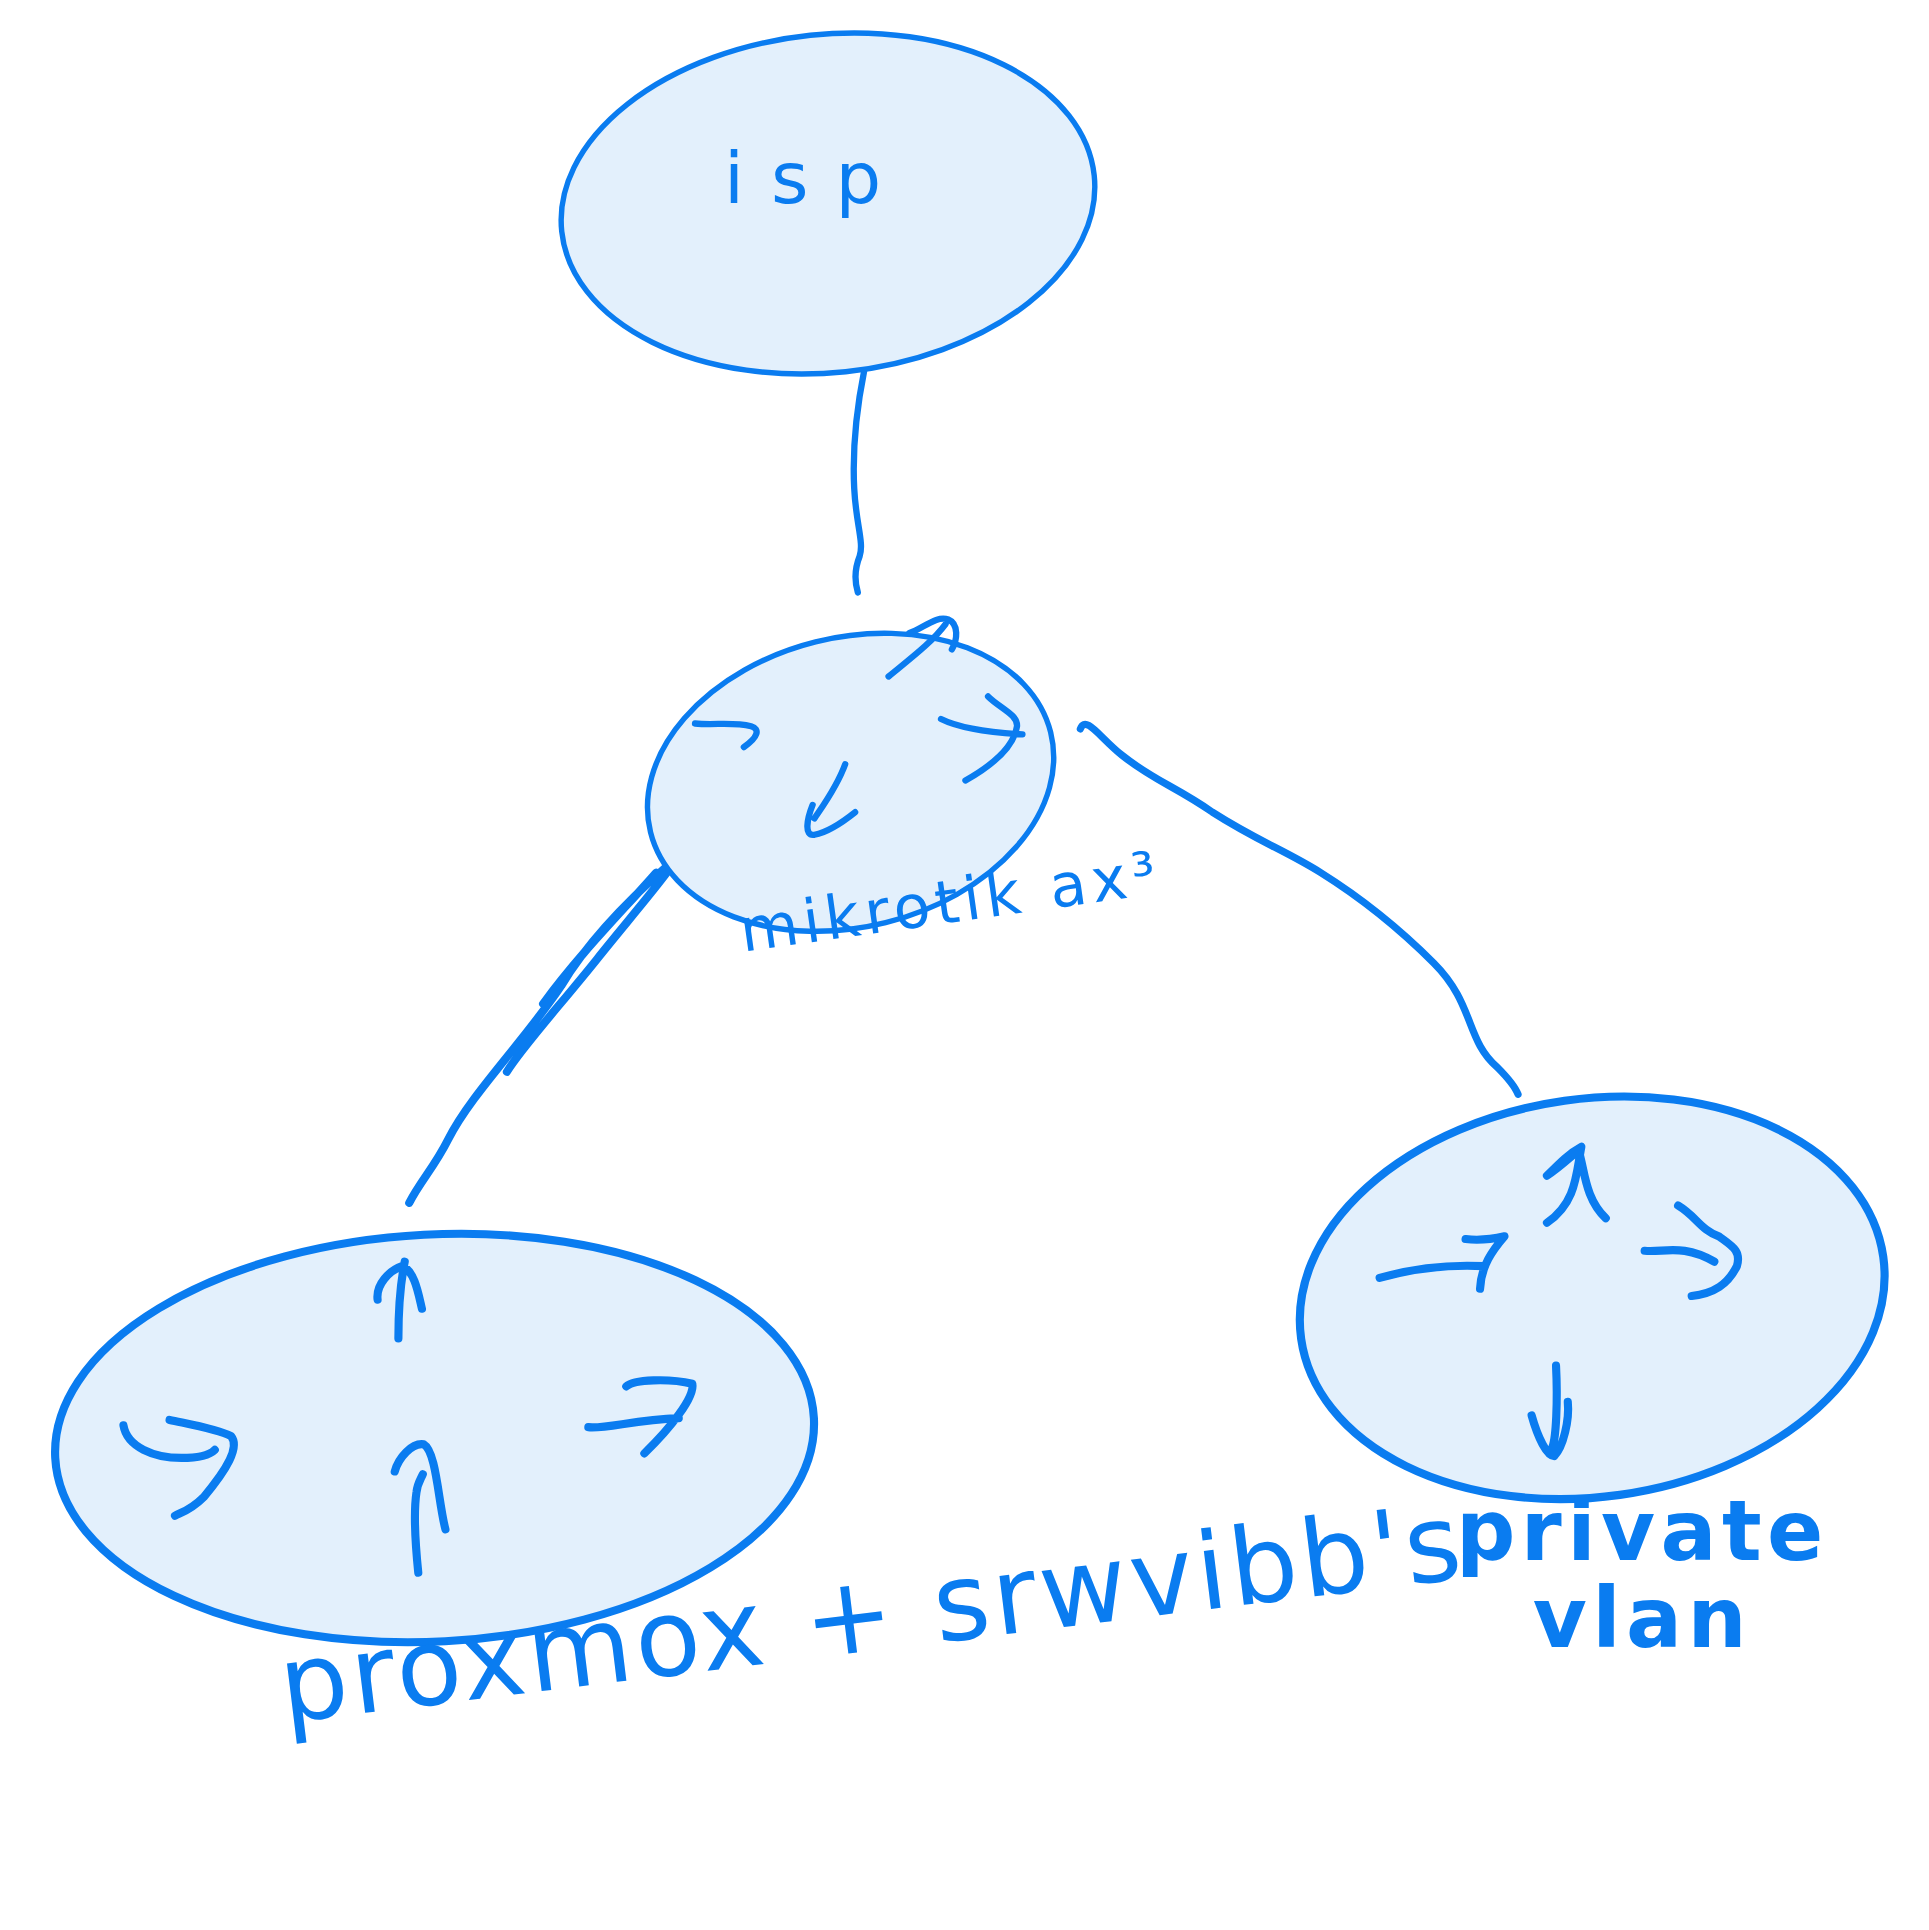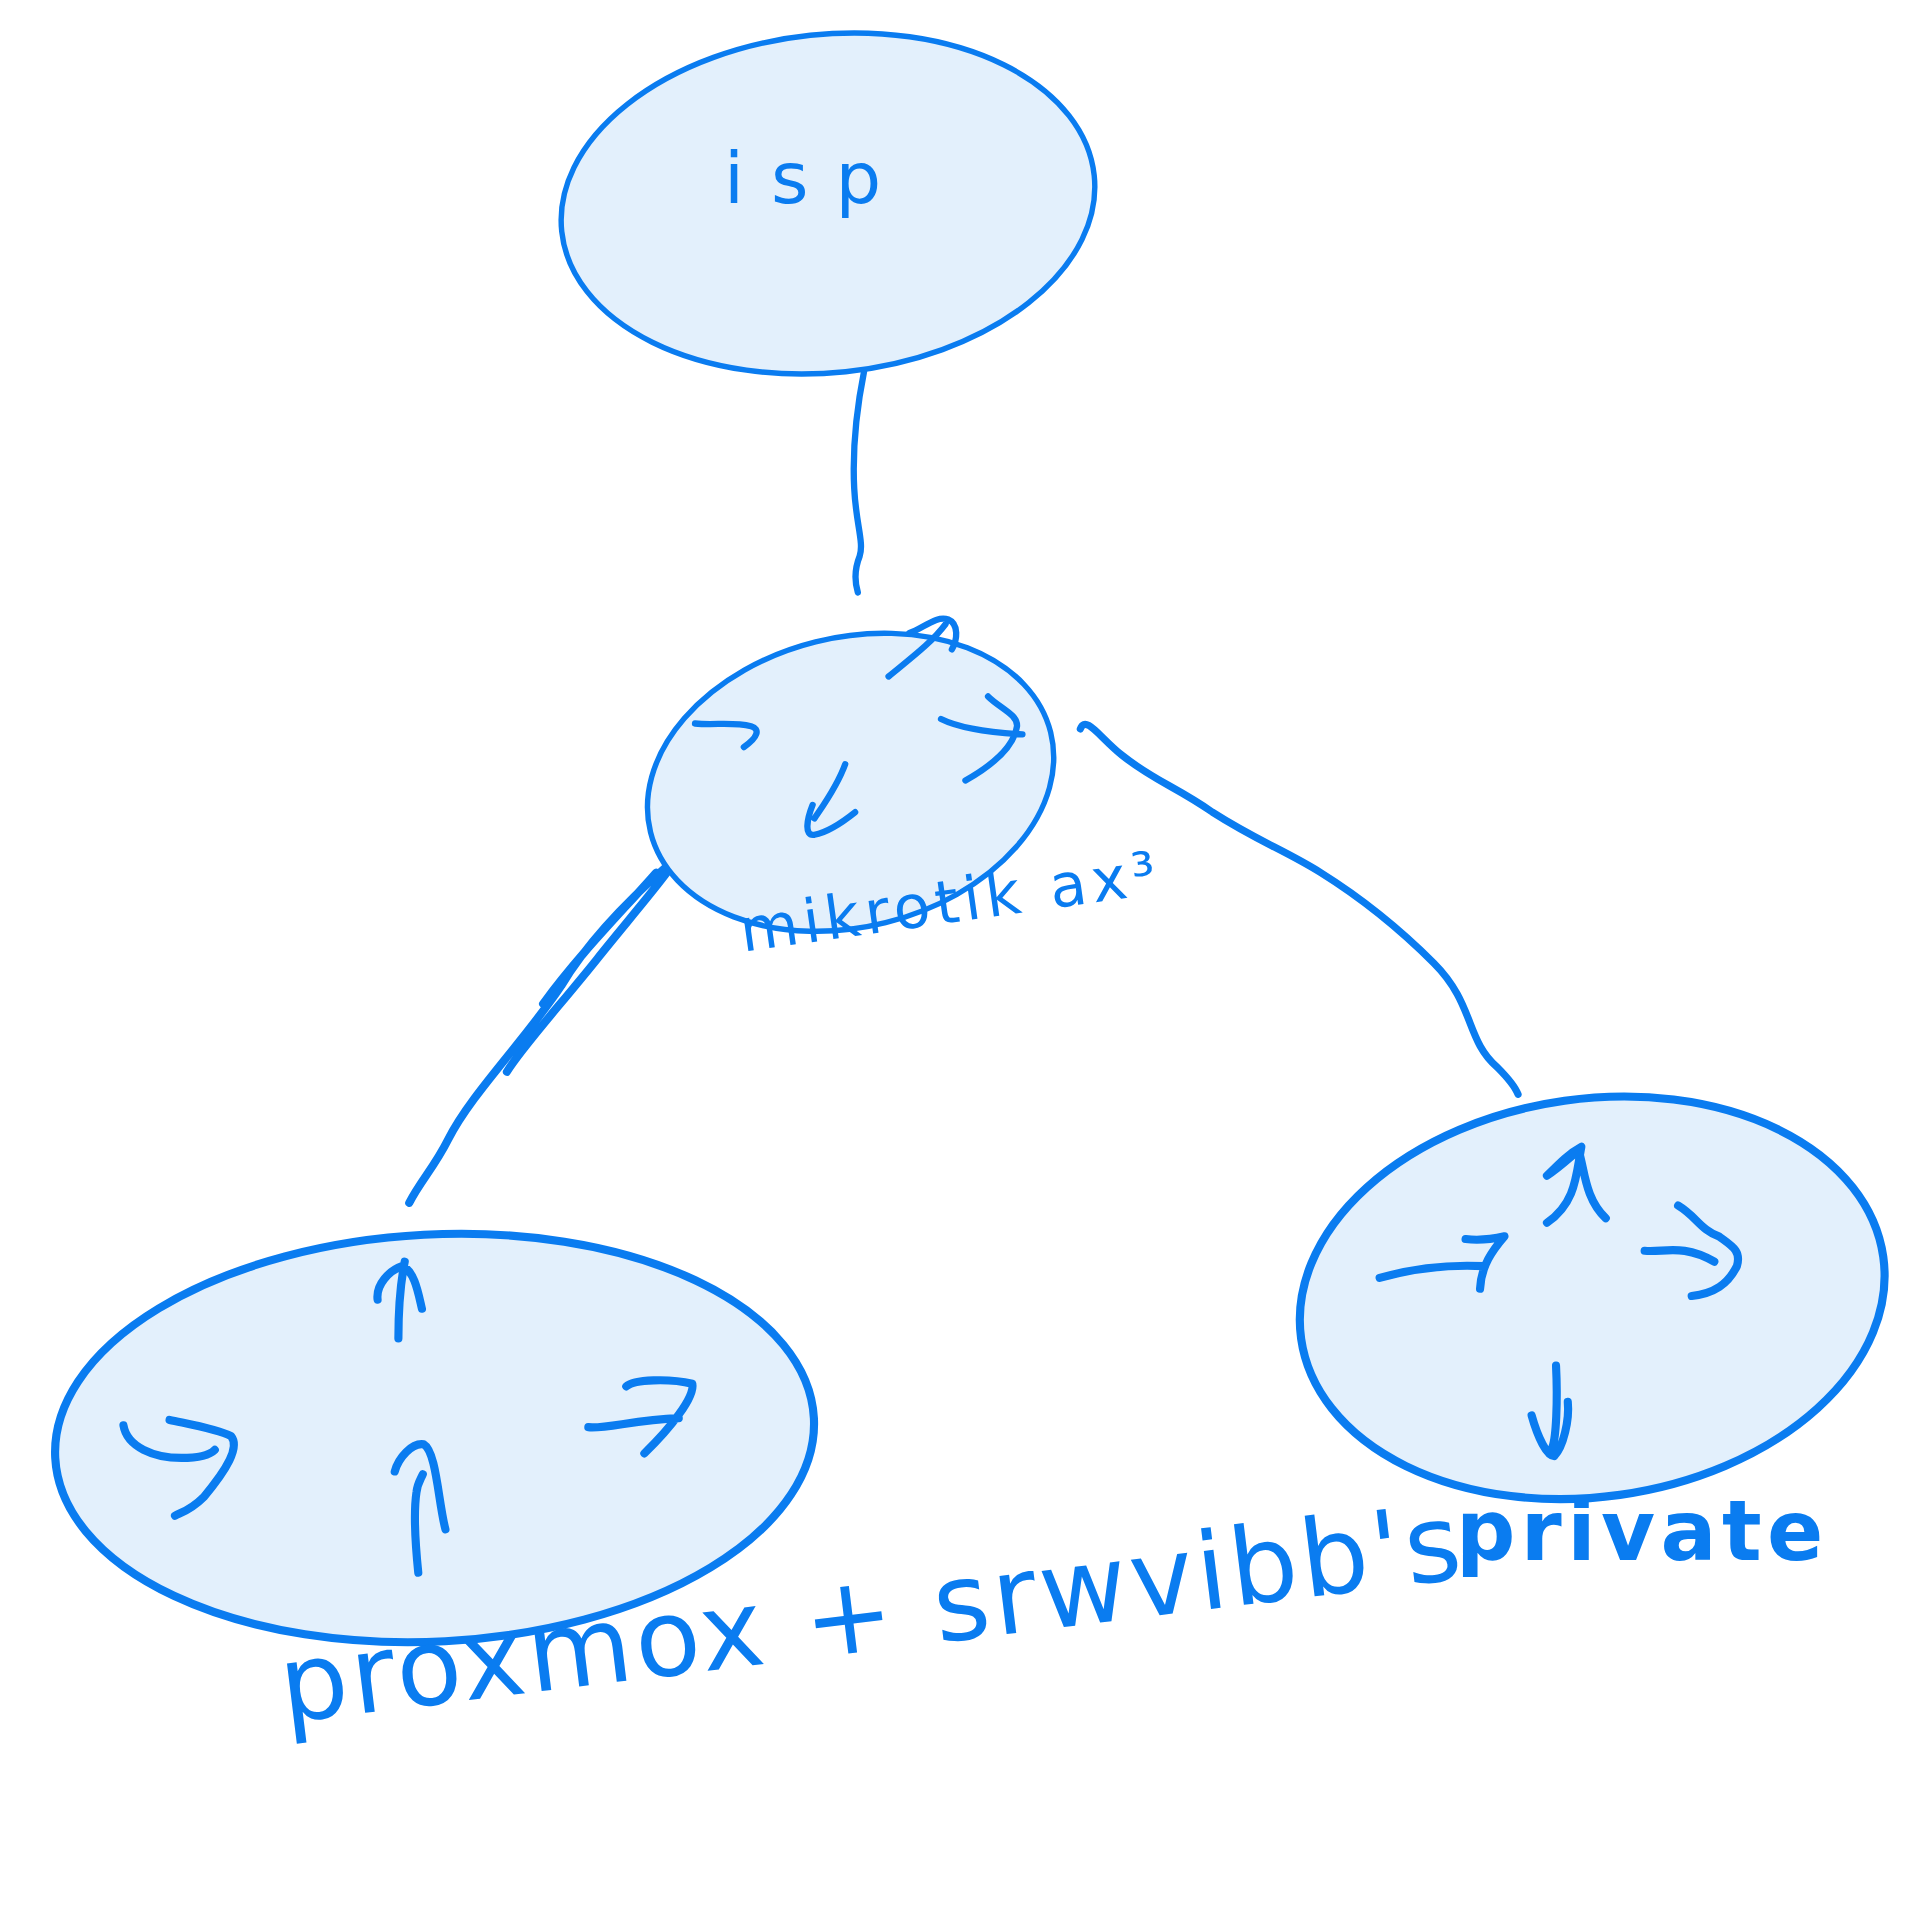--- a/index.html
+++ b/index.html
@@ -62,14 +62,15 @@
       <path d="M1720 1510 C 1722 1550, 1720 1590, 1716 1600 M 1693 1565 C 1700 1590, 1710 1610, 1718 1610 C 1728 1600, 1735 1570, 1733 1550"></path>
     </g>
   </g>
 </svg>
 
 <div class="label isp">isp</div>
 <div class="label mikrotik">mikrotik ax³</div>
 <div class="label proxmox">proxmox + srwvibb's</div>
 <div class="label private">
   <div>private</div>
+  <div>vlan</div>
 </div>
 
 
 </body></html>

